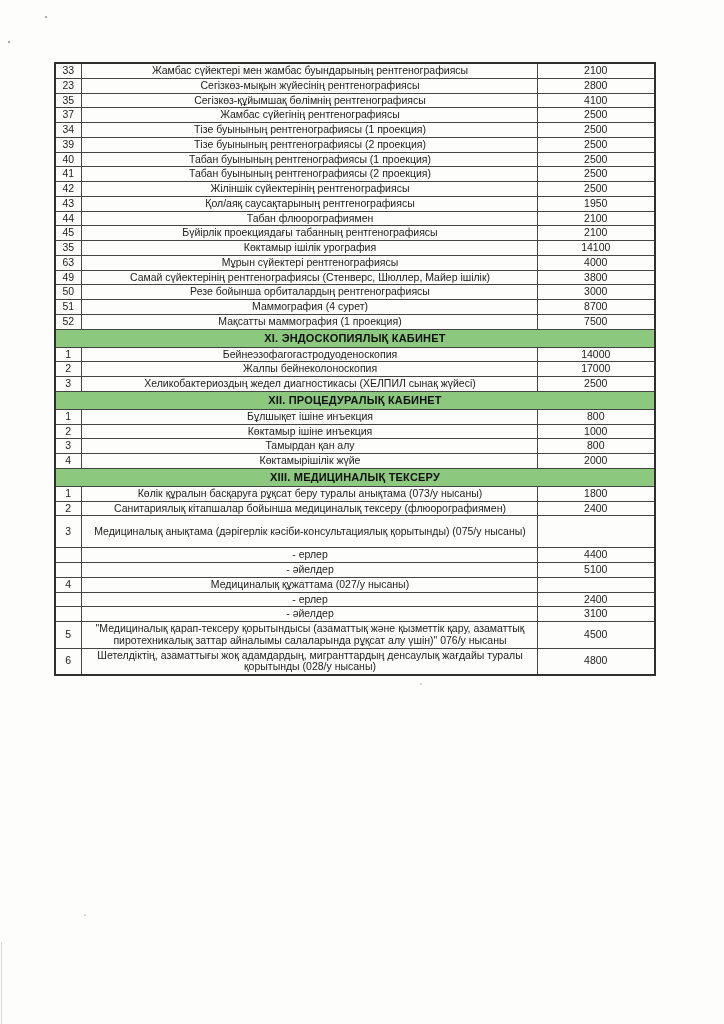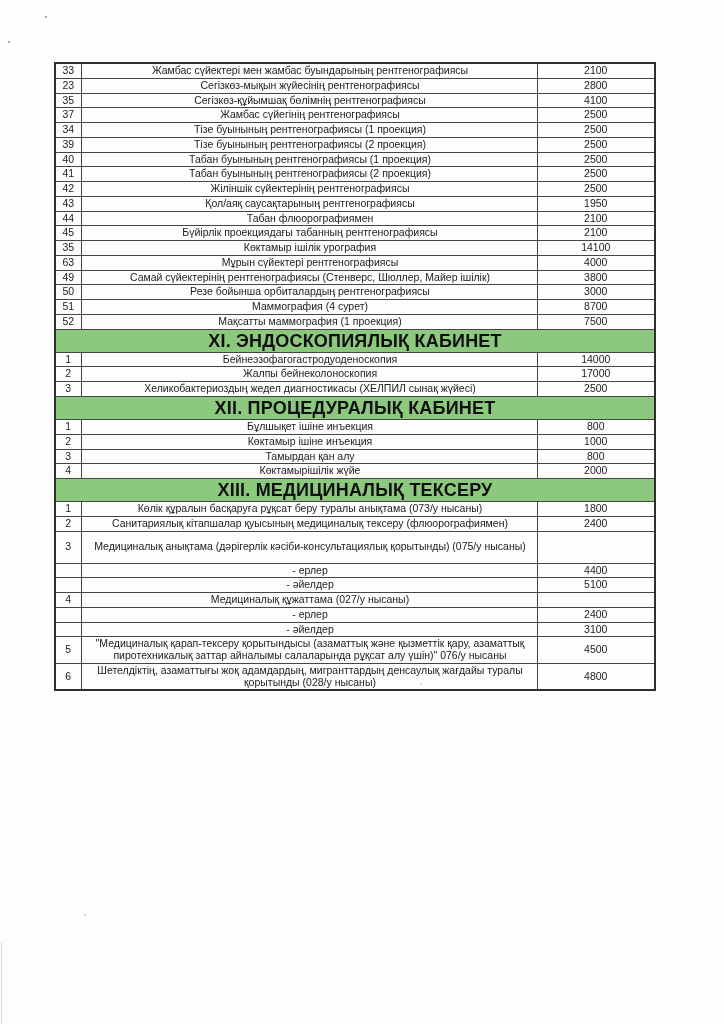--- a/index.html
+++ b/index.html
@@ -38,21 +38,21 @@
     padding-left:5px;
   }
   .price-table td.price{
     text-align:center;
     margin-top:16px;
   }
   .price-table tr.section-header td{
     background:#8cc87d;
     font-weight:bold;
     text-align:center;
-    font-size:18px;
+    font-size:11px;
     height:15px;
     color:#101010;
     letter-spacing:0.2px;
     padding:1px 0;
   }
   .price-table tr.tall td{
     height:29px;
   }
   .speck{
     position:absolute;
@@ -220,21 +220,21 @@
         <tr class="section-header">
           <td colspan="3">XIII. МЕДИЦИНАЛЫҚ ТЕКСЕРУ</td>
         </tr>
         <tr>
           <td class="num">1</td>
           <td class="label">Көлік құралын басқаруға рұқсат беру туралы анықтама (073/у нысаны)</td>
           <td class="price">1800</td>
         </tr>
         <tr>
           <td class="num">2</td>
-          <td class="label">Санитариялық кітапшалар қуысының медициналық тексеру (флюорографиямен)</td>
+          <td class="label">Санитариялық кітапшалар бойынша медициналық тексеру (флюорографиямен)</td>
           <td class="price">2400</td>
         </tr>
         <tr class="tall">
           <td class="num">3</td>
           <td class="label">Медициналық анықтама (дәрігерлік кәсіби-консультациялық қорытынды) (075/у нысаны)</td>
           <td class="price"></td>
         </tr>
         <tr>
           <td class="num"></td>
           <td class="label">- ерлер</td>

